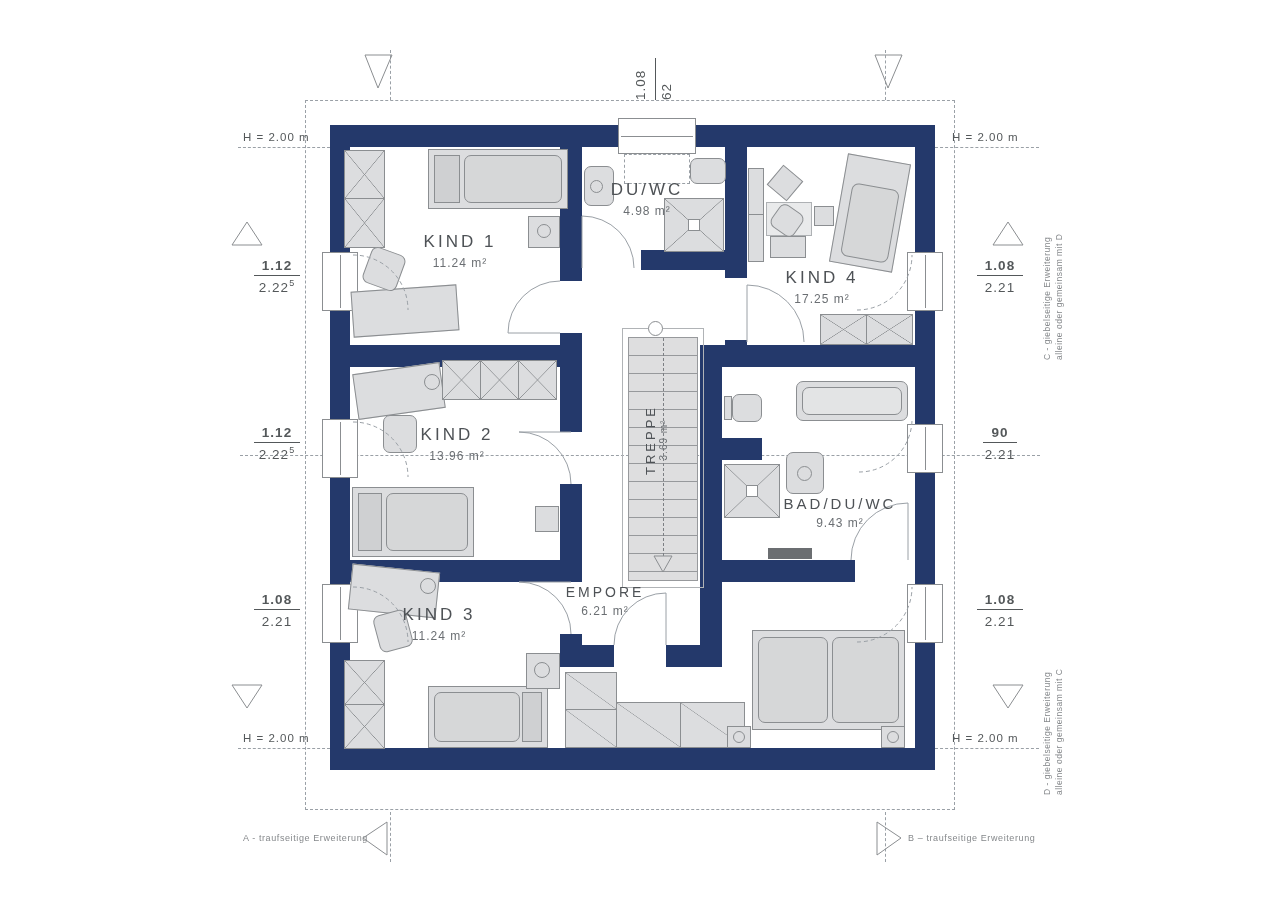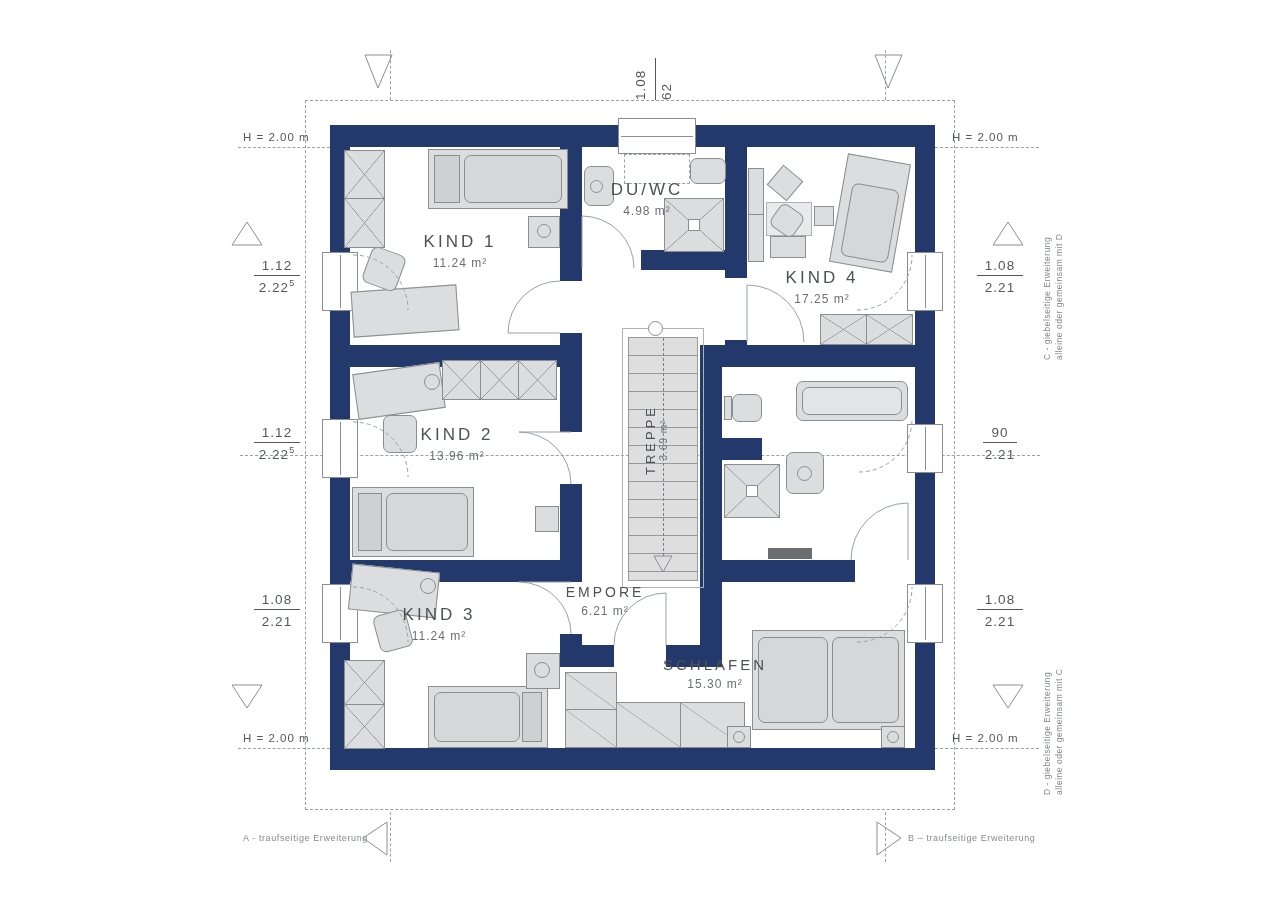--- a/index.html
+++ b/index.html
@@ -23,21 +23,21 @@
   .cir{position:absolute;border-radius:50%;background:var(--furn);border:1px solid var(--fb);box-sizing:border-box;}
   .rd{border-radius:7px;}
   .dash-h{position:absolute;border-top:1px dashed var(--dash);height:0;}
   .dash-v{position:absolute;border-left:1px dashed var(--dash);width:0;}
   .solid-v{position:absolute;border-left:1px solid var(--txt);width:0;}
   .bound{position:absolute;border:1px dashed var(--dash);box-sizing:border-box;}
   .rlbl{position:absolute;text-align:center;}
   .rn{font-size:17px;letter-spacing:3px;color:#4e5256;white-space:nowrap;}
   .ra{font-size:12px;letter-spacing:1px;color:#6b6f73;margin-top:4px;white-space:nowrap;}
   .dim{position:absolute;width:68px;text-align:center;font-size:13.5px;letter-spacing:1px;color:var(--txt);}
-  .dim .a{display:inline-block;border-bottom:1px solid var(--txt);padding:0 8px 2px;}
+  .dim .a{display:inline-block;border-bottom:1px solid var(--txt);padding:0 8px 2px;font-weight:bold;}
   .dim .b{padding-top:2px;}
   .dim sup{font-size:9px;}
   .hlbl{position:absolute;font-size:11.5px;letter-spacing:1px;color:var(--txt);white-space:nowrap;}
   .vtext{position:absolute;writing-mode:vertical-rl;transform:rotate(180deg);font-size:13.5px;
          letter-spacing:1px;color:var(--txt);white-space:nowrap;}
   .vnote{position:absolute;writing-mode:vertical-rl;transform:rotate(180deg);font-size:8.5px;
          letter-spacing:0.5px;color:#85888b;white-space:nowrap;}
   .bnote{position:absolute;font-size:9px;letter-spacing:0.6px;color:#85888b;white-space:nowrap;}
   .stairs{position:absolute;border:1px solid #97999c;box-sizing:border-box;
           background:repeating-linear-gradient(180deg,#dededf 0 17px,#97999c 17px 18px);}
@@ -242,31 +242,31 @@
     <div class="ra">4.98 m²</div>
   </div>
   <div class="rlbl" style="left:762px;top:268px;width:120px">
     <div class="rn">KIND 4</div>
     <div class="ra">17.25 m²</div>
   </div>
   <div class="rlbl" style="left:402px;top:425px;width:110px">
     <div class="rn">KIND 2</div>
     <div class="ra">13.96 m²</div>
   </div>
+  <div class="rlbl" style="left:765px;top:495px;width:150px">
+    <div class="rn" style="font-size:15px">BAD/DU/WC</div>
+    <div class="ra">9.43 m²</div>
+  </div>
   <div class="rlbl" style="left:384px;top:605px;width:110px">
     <div class="rn">KIND 3</div>
     <div class="ra">11.24 m²</div>
   </div>
   <div class="rlbl" style="left:550px;top:584px;width:110px">
     <div class="rn" style="font-size:14px">EMPORE</div>
     <div class="ra">6.21 m²</div>
-  </div>
-  <div class="rlbl" style="left:645px;top:656px;width:140px">
-    <div class="rn" style="font-size:15px">SCHLAFEN</div>
-    <div class="ra">15.30 m²</div>
   </div>
 
   <div class="dim" style="left:243px;top:258px">
     <div class="a">1.12</div>
     <div class="b"><span>2.22</span><sup>5</sup></div>
   </div>
   <div class="dim" style="left:243px;top:425px">
     <div class="a">1.12</div>
     <div class="b"><span>2.22</span><sup>5</sup></div>
   </div>

